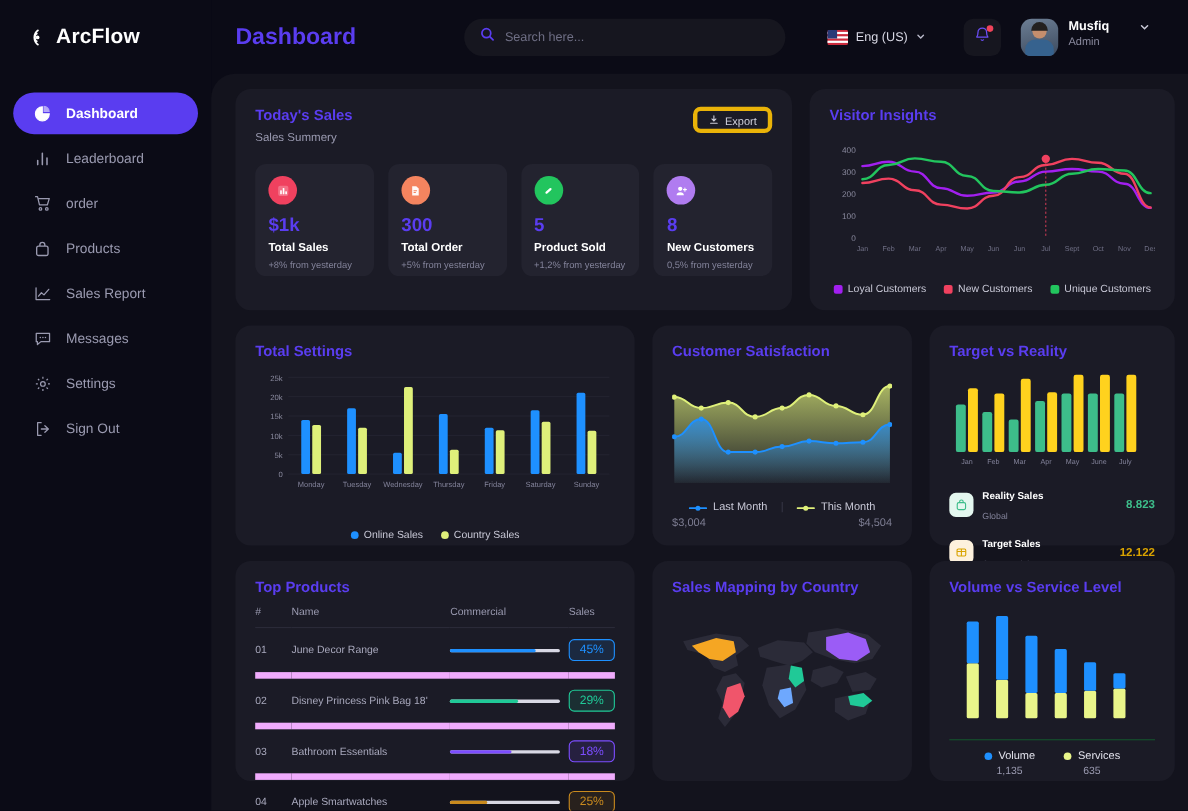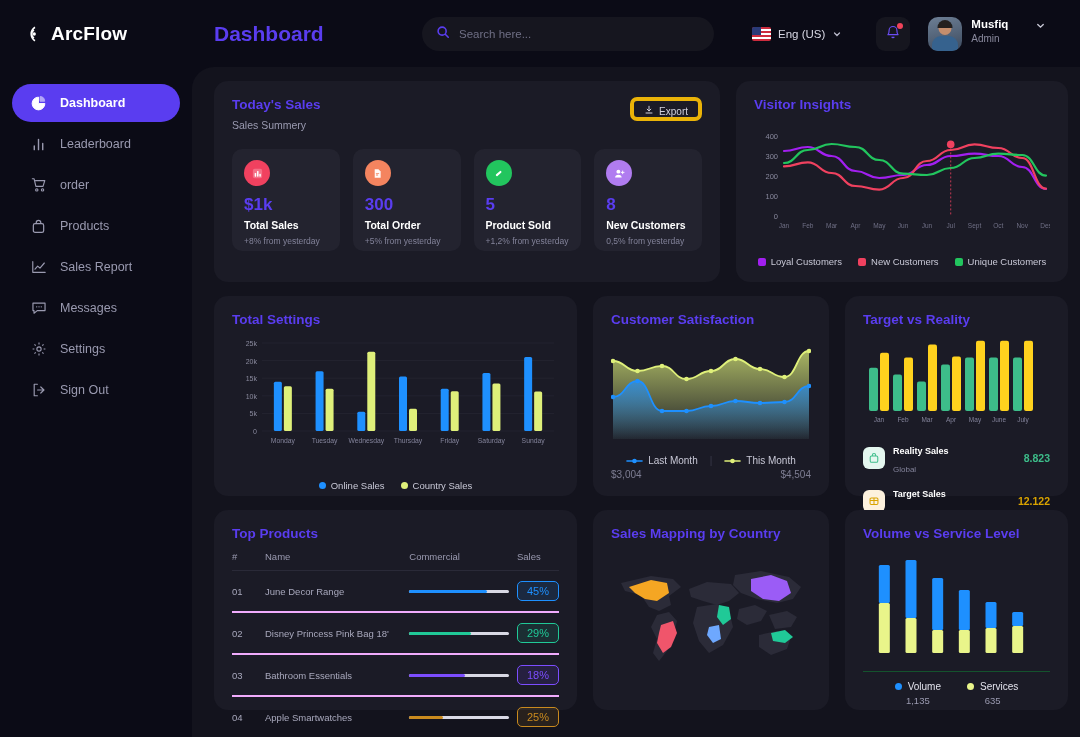--- a/index.html
+++ b/index.html
@@ -115,21 +115,21 @@
   .lg { display: flex; align-items: center; gap: 5px; }
   .lg-sq { width: 8px; height: 8px; border-radius: 2px; }
   .lg-dot { width: 7px; height: 7px; border-radius: 50%; }
 
   
   .tbl { width: 100%; border-collapse: collapse; margin-top: 10px; }
   .tbl th {
     font-size: 9.5px; color: #9a9ab0; font-weight: normal; text-align: left;
     padding-bottom: 8px; border-bottom: 1px solid #2a2a38;
   }
-  .tbl td { font-size: 9.5px; color: #a8a8bc; padding: 10px 0; border-bottom: 2px solid #f0abfc; }
+  .tbl td { font-size: 9.5px; color: #a8a8bc; padding: 10px 0; border-bottom: 6px solid #f0abfc; }
   .tbl tr:last-child td { border-bottom: none; }
   .bar-track { height: 3px; background: #d8d8e4; border-radius: 2px; position: relative; width: 100px; }
   .bar-fill { height: 3px; border-radius: 2px; position: absolute; left: 0; top: 0; }
   .badge {
     display: inline-block; font-size: 11px; padding: 3px 9px; border-radius: 5px;
     border: 1px solid; text-align: center; min-width: 36px;
   }
 
   
   .tvr-row { display: flex; align-items: center; gap: 8px; margin-top: 7px; }

